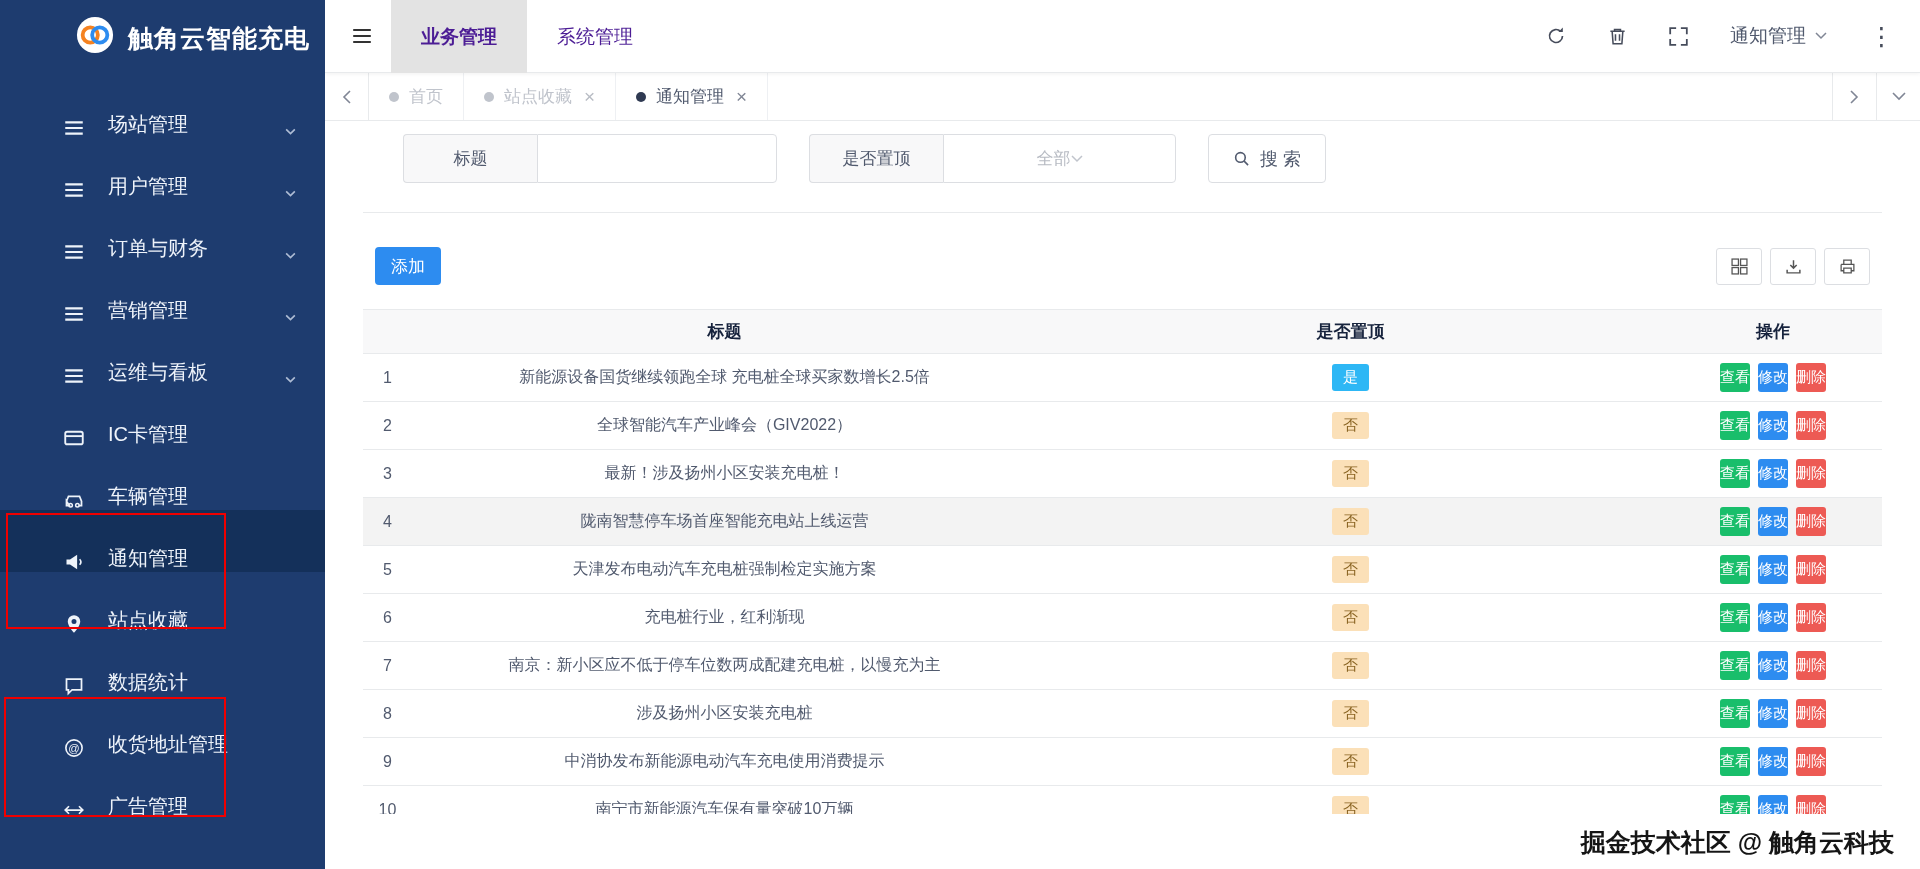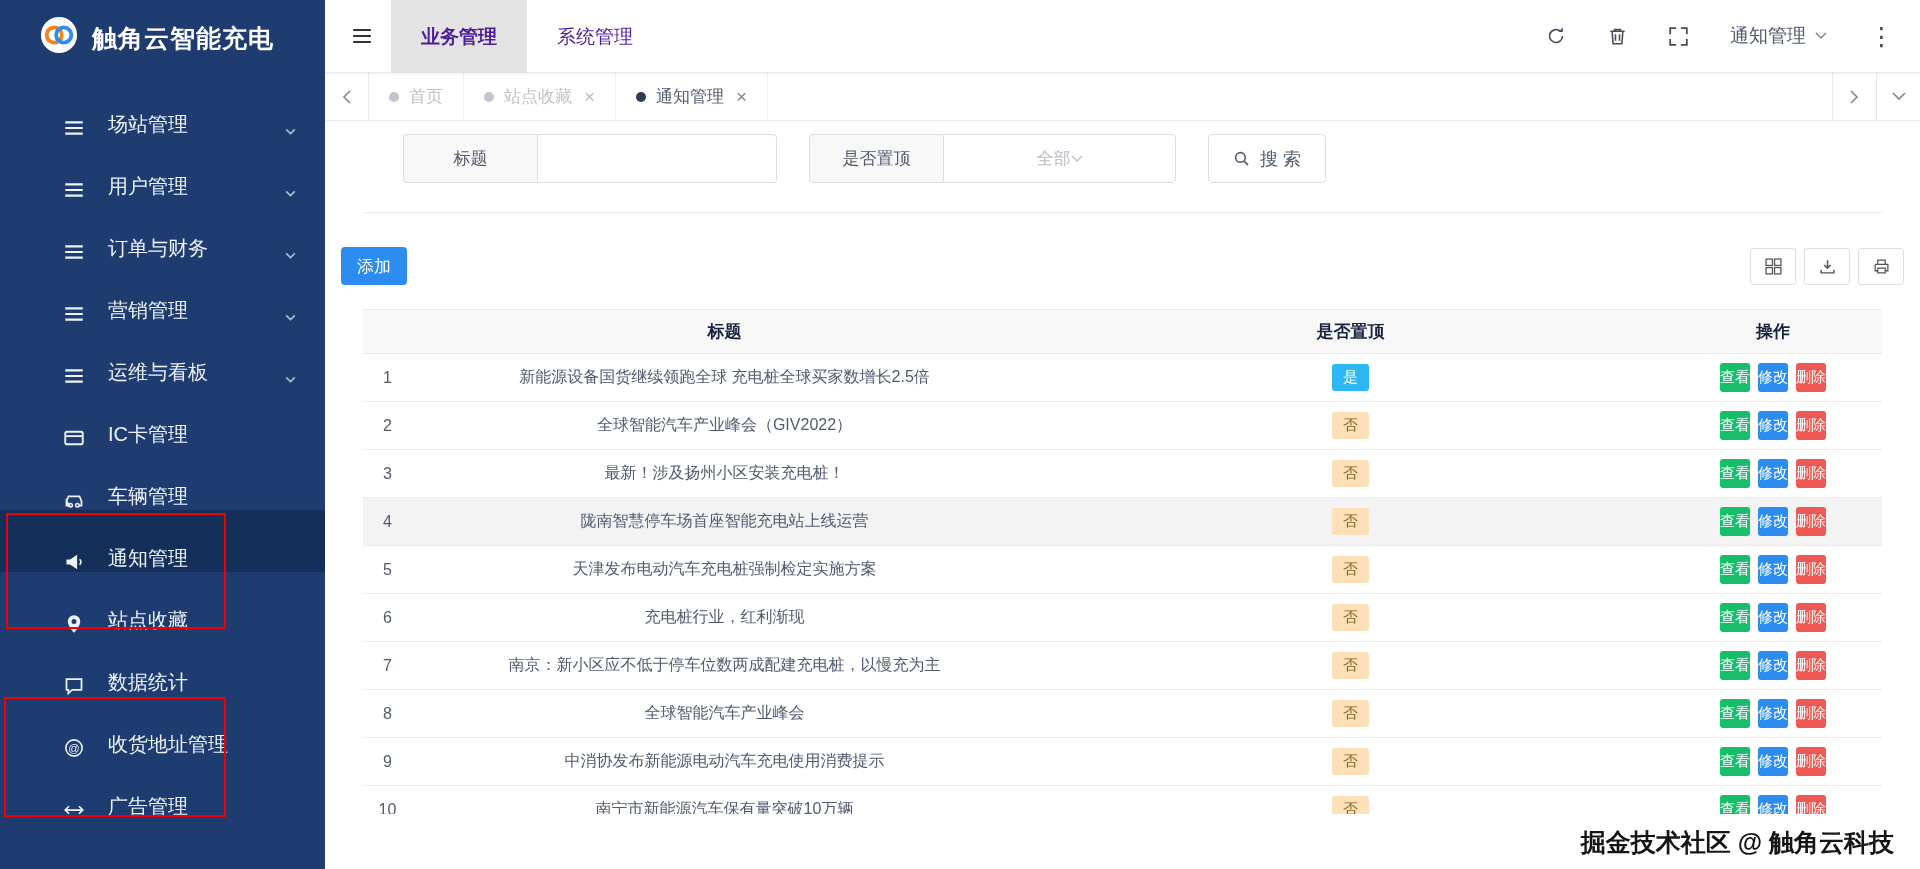--- a/index.html
+++ b/index.html
@@ -2,21 +2,21 @@
 <html><head>
 <meta charset="utf-8">
 <style>
   * { box-sizing: border-box; margin: 0; padding: 0; }
   html,body { width:1920px; height:869px; overflow:hidden; }
   body { font-family:"Liberation Sans","DejaVu Sans",sans-serif; background:#fff; }
   .app { display:flex; width:100%; height:100%; }
 
   
   .sidebar { width:325px; min-width:325px; background:#1e3c6f; color:#fff; position:relative; }
-  .logo { height:76px; display:flex; align-items:center; gap:14px; padding-left:40px; font-size:25px; font-weight:bold; letter-spacing:1px; }
+  .logo { height:76px; display:flex; align-items:center; gap:14px; padding-left:40px; font-size:25px; font-weight:bold; letter-spacing:1px;margin-left:36px; }
   .nav-item { height:62px; display:flex; align-items:flex-end; padding:0 28px 0 64px; font-size:20px; cursor:pointer; color:#eef3fa; }
   .nav-item.active { background:#14305a; }
   .nav-icon { width:28px; margin-right:16px; display:flex; align-items:center; }
   .nav-icon svg { display:block; }
   .nav-label { flex:1; white-space:nowrap; }
   .nav-chevron { color:#aebcd4; display:flex; }
   .anno { position:absolute; border:2px solid #f00000; pointer-events:none; }
   #anno1 { left:6px; top:513px; width:220px; height:116px; }
   #anno2 { left:4px; top:697px; width:222px; height:120px; }
 
@@ -48,21 +48,21 @@
   .content { flex:1; position:relative; overflow:hidden; background:#fff; }
 
   .filter-section { margin:0 38px; padding:13px 0 29px 40px; border-bottom:1px solid #e8eaec; display:flex; align-items:center; gap:32px; }
   .input-group { display:flex; height:49px; }
   .ig-label { min-width:134px; padding:0 16px; background:#f8f8f9; border:1px solid #dcdee2; border-right:none; display:flex; align-items:center; justify-content:center; font-size:17px; color:#515a6e; border-radius:4px 0 0 4px; white-space:nowrap; }
   .ig-field { width:240px; border:1px solid #dcdee2; border-radius:0 4px 4px 0; font-size:17px; padding:0 12px; color:#515a6e; outline:none; font-family:inherit; background:#fff; }
   .ig-select { width:233px; border:1px solid #dcdee2; border-radius:0 4px 4px 0; display:flex; align-items:center; justify-content:center; padding:0 12px; font-size:17px; color:#b6bac2; cursor:pointer; background:#fff; }
   .ig-select .sel-caret { color:#c0c4cc; display:flex; }
   .search-btn { height:49px; padding:0 24px; border:1px solid #dcdee2; border-radius:4px; background:#fff; display:flex; align-items:center; gap:10px; font-size:18px; color:#515a6e; cursor:pointer; font-family:inherit; }
 
-  .add-row { margin:34px 16px 24px; display:flex; align-items:center; justify-content:space-between; }
+  .add-row { margin:34px 50px 24px; display:flex; align-items:center; justify-content:space-between; }
   .add-btn { background:#2d8cf0; color:#fff; border:none; border-radius:4px; height:38px; padding:0 16px; font-size:17px; cursor:pointer; font-family:inherit; }
   .mini-group { display:flex; gap:8px; }
   .mini-btn { width:46px; height:37px; border:1px solid #dcdee2; border-radius:3px; background:#fff; display:flex; align-items:center; justify-content:center; color:#555; cursor:pointer; }
 
   .table-wrap { margin:0 38px; height:505px; overflow:hidden; }
   table { width:100%; border-collapse:collapse; table-layout:fixed; }
   thead th { height:44px; background:#f8f8f9; border-top:1px solid #e8eaec; border-bottom:1px solid #e8eaec; font-size:17px; color:#17233d; font-weight:bold; text-align:center; }
   tbody td { height:48px; border-bottom:1px solid #e8eaec; font-size:16px; color:#515a6e; text-align:center; white-space:nowrap; overflow:hidden; }
   tr.hl { background:#f3f3f3; }
   .badge { display:inline-block; padding:4px 11px; border-radius:3px; font-size:15px; }
@@ -405,21 +405,21 @@
                 <td><button class="abtn abtn0">查看</button><button class="abtn abtn1">修改</button><button class="abtn abtn2">删除</button></td>
               </tr>
               <tr>
                 <td>7</td>
                 <td>南京：新小区应不低于停车位数两成配建充电桩，以慢充为主</td>
                 <td><span class="badge badge-no">否</span></td>
                 <td><button class="abtn abtn0">查看</button><button class="abtn abtn1">修改</button><button class="abtn abtn2">删除</button></td>
               </tr>
               <tr>
                 <td>8</td>
-                <td>全球智能汽车产业峰会</td>
+                <td>涉及扬州小区安装充电桩</td>
                 <td><span class="badge badge-no">否</span></td>
                 <td><button class="abtn abtn0">查看</button><button class="abtn abtn1">修改</button><button class="abtn abtn2">删除</button></td>
               </tr>
               <tr>
                 <td>9</td>
                 <td>中消协发布新能源电动汽车充电使用消费提示</td>
                 <td><span class="badge badge-no">否</span></td>
                 <td><button class="abtn abtn0">查看</button><button class="abtn abtn1">修改</button><button class="abtn abtn2">删除</button></td>
               </tr>
               <tr>

